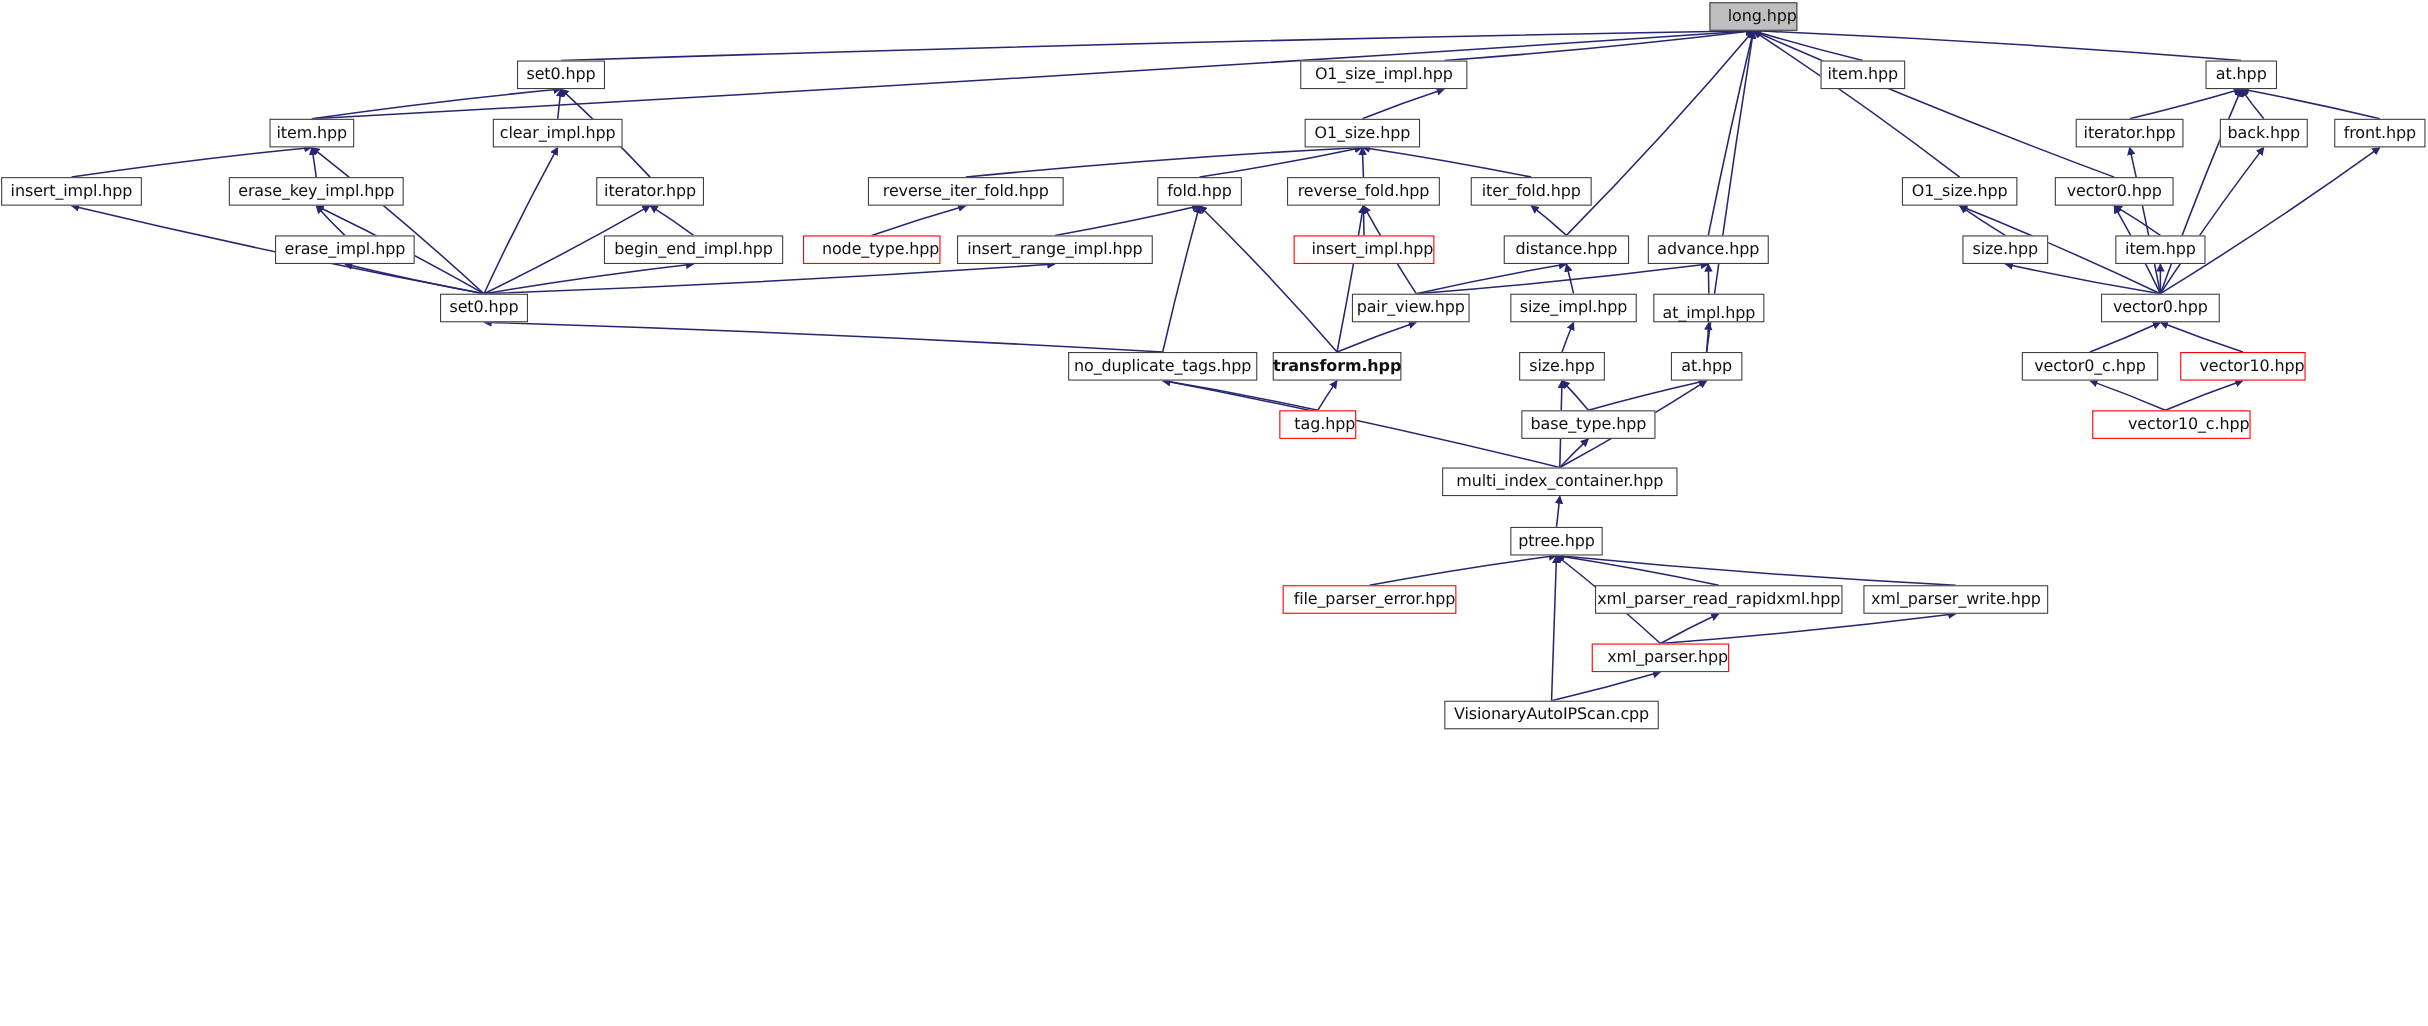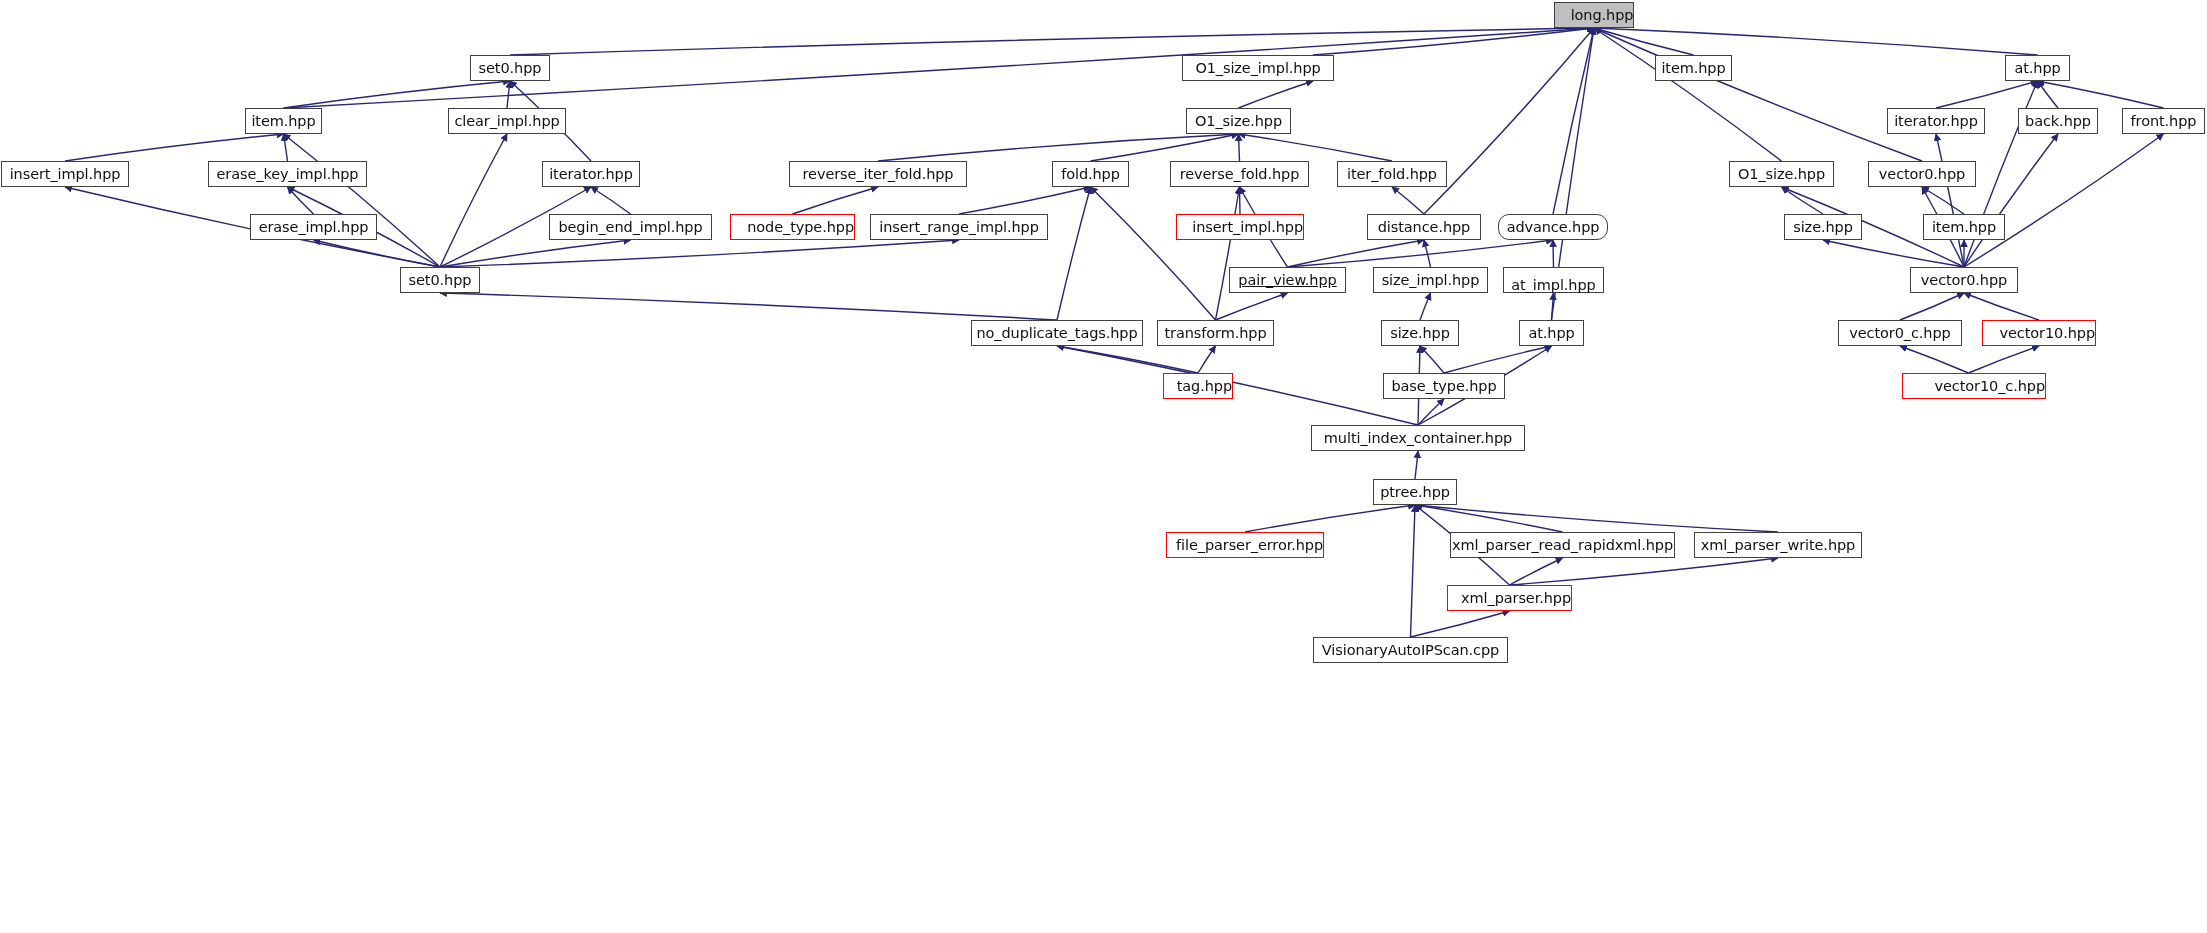--- a/index.html
+++ b/index.html
@@ -213,48 +213,48 @@
       </div>
       <div class="node" style="left: 870px; top: 214px; width: 178px;">
         <span>insert_range_impl.hpp</span>
       </div>
       <div class="node red" style="left: 1176px; top: 214px; width: 128px;">
         <span>insert_impl.hpp</span>
       </div>
       <div class="node" style="left: 1367px; top: 214px; width: 114px;">
         <span>distance.hpp</span>
       </div>
-      <div class="node" style="left: 1498px; top: 214px; width: 110px; border-radius: 11px;">
+      <div class="node" style="left: 1498px; top: 214px; width: 110px;">
         <span>advance.hpp</span>
       </div>
       <div class="node" style="left: 1784px; top: 214px; width: 78px;">
         <span>size.hpp</span>
       </div>
       <div class="node" style="left: 1923px; top: 214px; width: 82px;">
         <span>item.hpp</span>
       </div>
       <div class="node" style="left: 400px; top: 267px; width: 80px;">
         <span>set0.hpp</span>
       </div>
-      <div class="node" style="left: 1229px; top: 267px; width: 117px; text-decoration: underline;">
+      <div class="node" style="left: 1229px; top: 267px; width: 107px;">
         <span>pair_view.hpp</span>
       </div>
       <div class="node" style="left: 1373px; top: 267px; width: 115px;">
         <span>size_impl.hpp</span>
       </div>
       <div class="node" style="left: 1503px; top: 267px; width: 101px; align-items: flex-end;">
         <span>at_impl.hpp</span>
       </div>
       <div class="node" style="left: 1910px; top: 267px; width: 108px;">
         <span>vector0.hpp</span>
       </div>
       <div class="node" style="left: 971px; top: 320px; width: 172px;">
         <span>no_duplicate_tags.hpp</span>
       </div>
-      <div class="node" style="left: 1157px; top: 320px; width: 117px;">
+      <div class="node" style="left: 1157px; top: 320px; width: 117px; font-weight: bold;">
         <span>transform.hpp</span>
       </div>
       <div class="node" style="left: 1381px; top: 320px; width: 78px;">
         <span>size.hpp</span>
       </div>
       <div class="node" style="left: 1519px; top: 320px; width: 65px;">
         <span>at.hpp</span>
       </div>
       <div class="node" style="left: 1838px; top: 320px; width: 124px;">
         <span>vector0_c.hpp</span>

